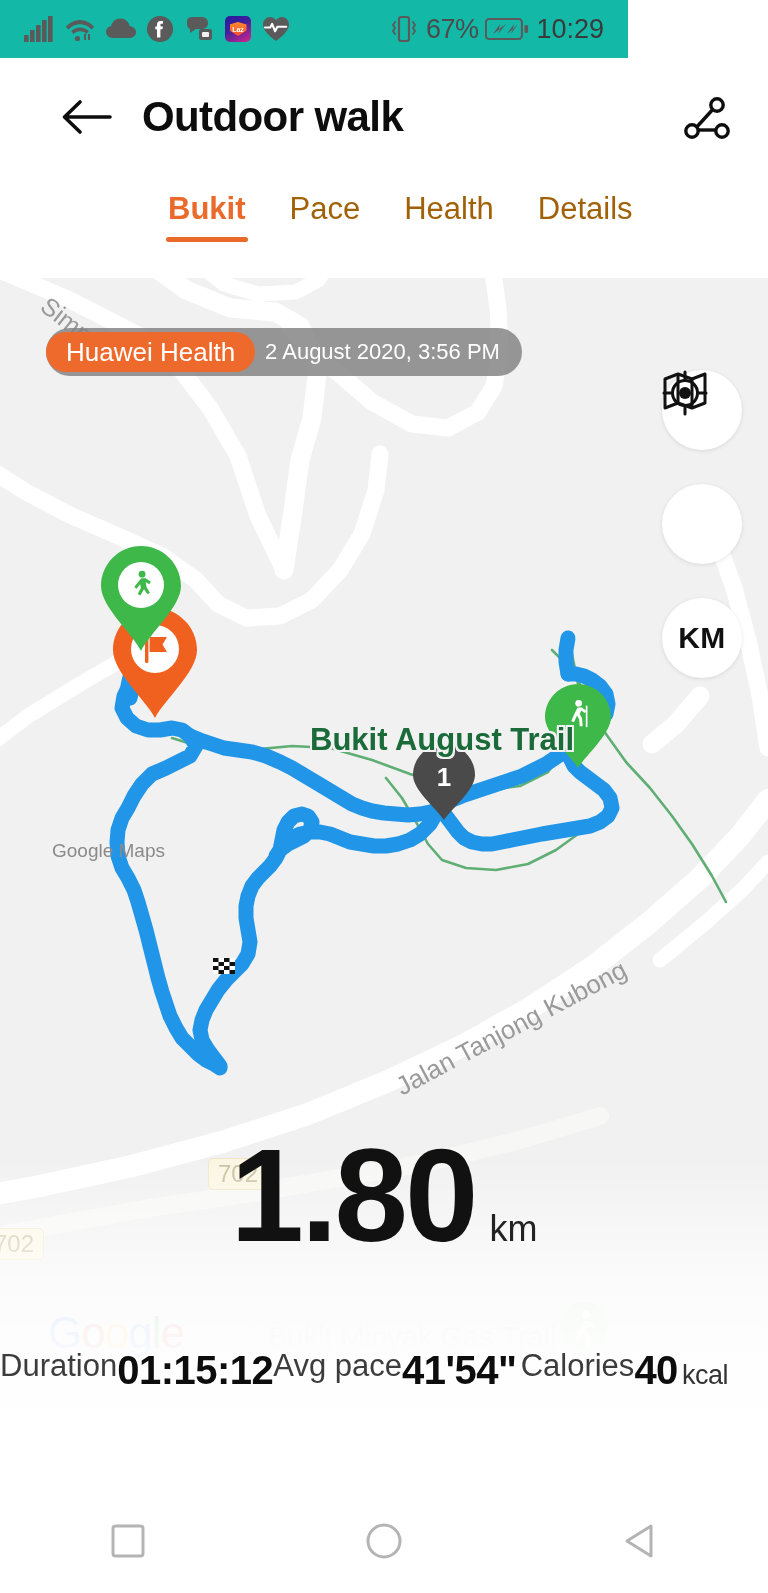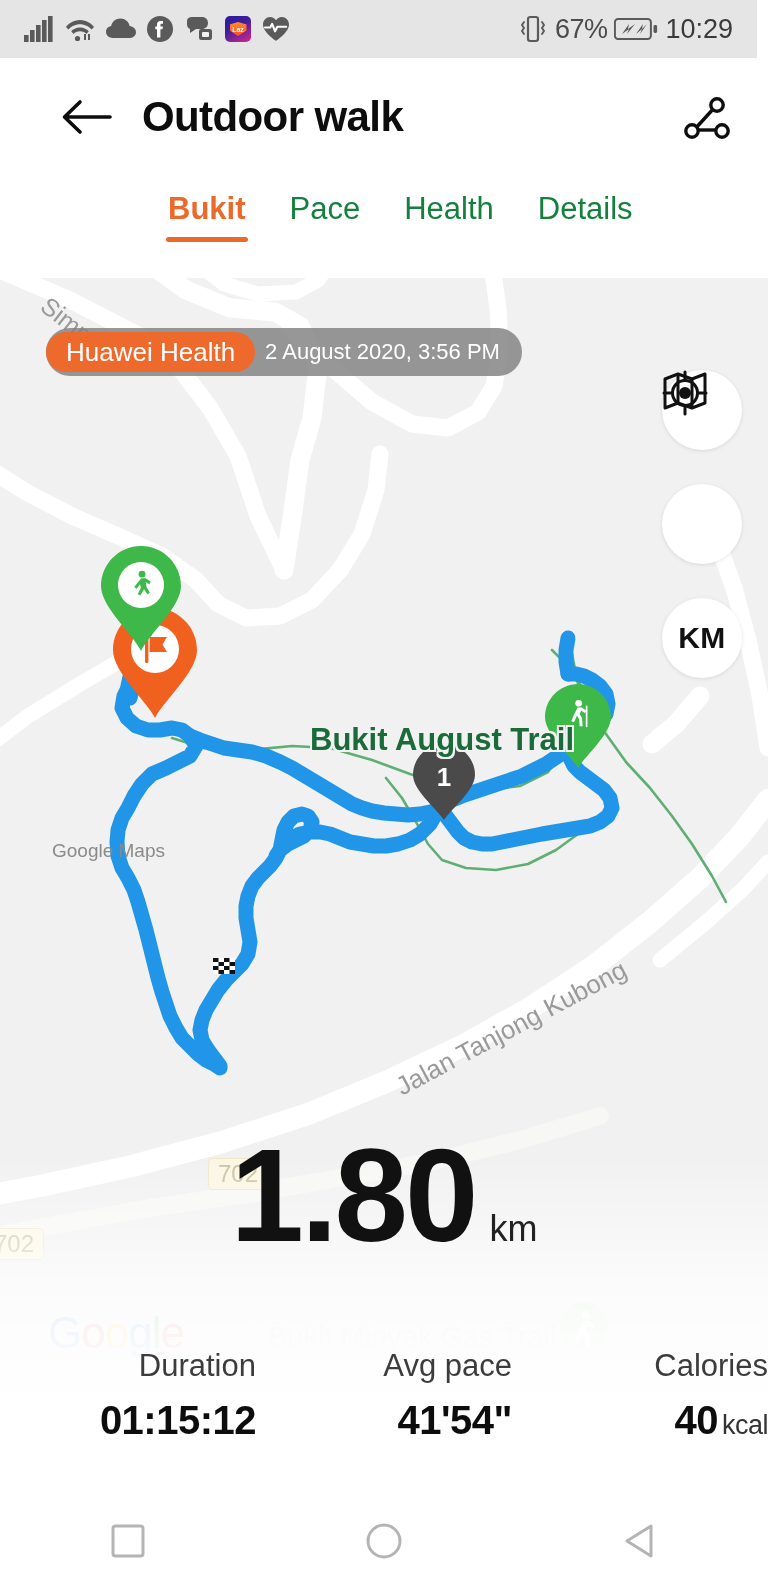--- a/index.html
+++ b/index.html
@@ -7,23 +7,23 @@
   body {
     font-family:"Liberation Sans", sans-serif;
     background:#ffffff;
     overflow:hidden;
     position:relative;
   }
   .phone { position:relative; width:768px; height:1593px; background:#fff; overflow:hidden; }
 
   
   .statusbar {
-    position:absolute; top:0; left:0; width:757px; height:58px;
+    position:absolute; top:0; left:0; width:628px; height:58px;
     display:flex; align-items:center; justify-content:space-between;
-    padding:0 24px; background:#e5e5e5;
+    padding:0 24px; background:#14b8a6;
   }
   .sb-left { display:flex; align-items:center; gap:11px; }
   .sb-right { display:flex; align-items:center; gap:7px; }
   .sb-icon { display:block; }
   .sb-text { font-size:27px; color:#4c4c4c; font-family:"Liberation Sans",sans-serif; letter-spacing:-0.5px; }
   .sb-clock { font-size:27px; color:#3a3a3a; letter-spacing:0px; }
   .lazada {
     width:26px; height:26px; border-radius:5px;
     background:linear-gradient(150deg,#2a1a9e 0%,#3b1f9e 40%,#d8268c 100%);
     display:flex; align-items:center; justify-content:center;
@@ -47,21 +47,21 @@
     letter-spacing:-0.6px;
   }
   .share-btn { position:absolute; right:44px; top:32px; width:58px; height:58px; display:flex; align-items:center; justify-content:center; cursor:pointer; }
 
   
   .tabs {
     position:absolute; top:186px; left:0; width:768px; height:92px;
     display:flex; align-items:flex-start; padding-left:146px; gap:0;
   }
   .tab {
-    position:relative; font-size:31px; color:#15803d; padding:0 22px;
+    position:relative; font-size:31px; color:#a16207; padding:0 22px;
     cursor:pointer; line-height:46px; white-space:nowrap;
   }
   .tab.active { color:#ea6a2c; font-weight:bold; }
   .tab.active::after {
     content:""; position:absolute; left:20px; right:20px; bottom:-10px;
     height:5px; background:#ea6a2c; border-radius:3px;
   }
 
   
   .map {
@@ -140,21 +140,21 @@
   .distance-row {
     display:flex; align-items:baseline; justify-content:center;
   }
   .distance-val { font-size:132px; font-weight:bold; color:#111; letter-spacing:-3px; line-height:1; }
   .distance-unit { font-size:36px; color:#222; margin-left:14px; font-weight:normal; }
 
   .stats {
     position:absolute; left:0; top:1348px; width:768px;
     display:flex; z-index:20;
   }
-  .stat { flex:1; display:flex; flex-direction:column; align-items:flex-end; }
+  .stat { flex:1; display:flex; flex-direction:row; align-items:flex-start; }
   .stat-label { font-size:31px; color:#3c3c3c; margin-bottom:14px; }
   .stat-value { font-size:40px; font-weight:bold; color:#0d0d0d; letter-spacing:-0.5px; }
   .stat-value .unit { font-size:27px; font-weight:normal; color:#333; margin-left:4px; }
 
   
   .navbar {
     position:absolute; left:0; bottom:0; width:768px; height:105px;
     display:flex; align-items:center; justify-content:space-around; background:#fff; z-index:30;
   }
   .nav-btn { width:90px; height:70px; display:flex; align-items:center; justify-content:center; cursor:pointer; }

